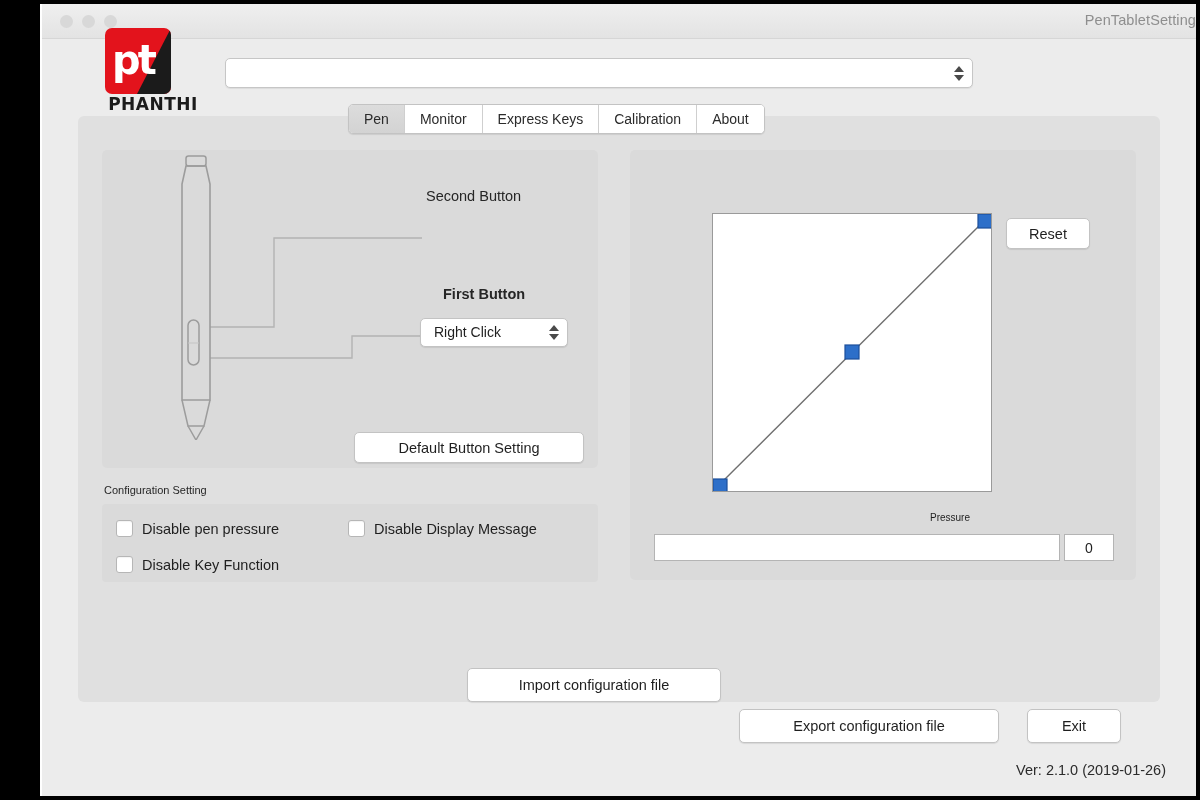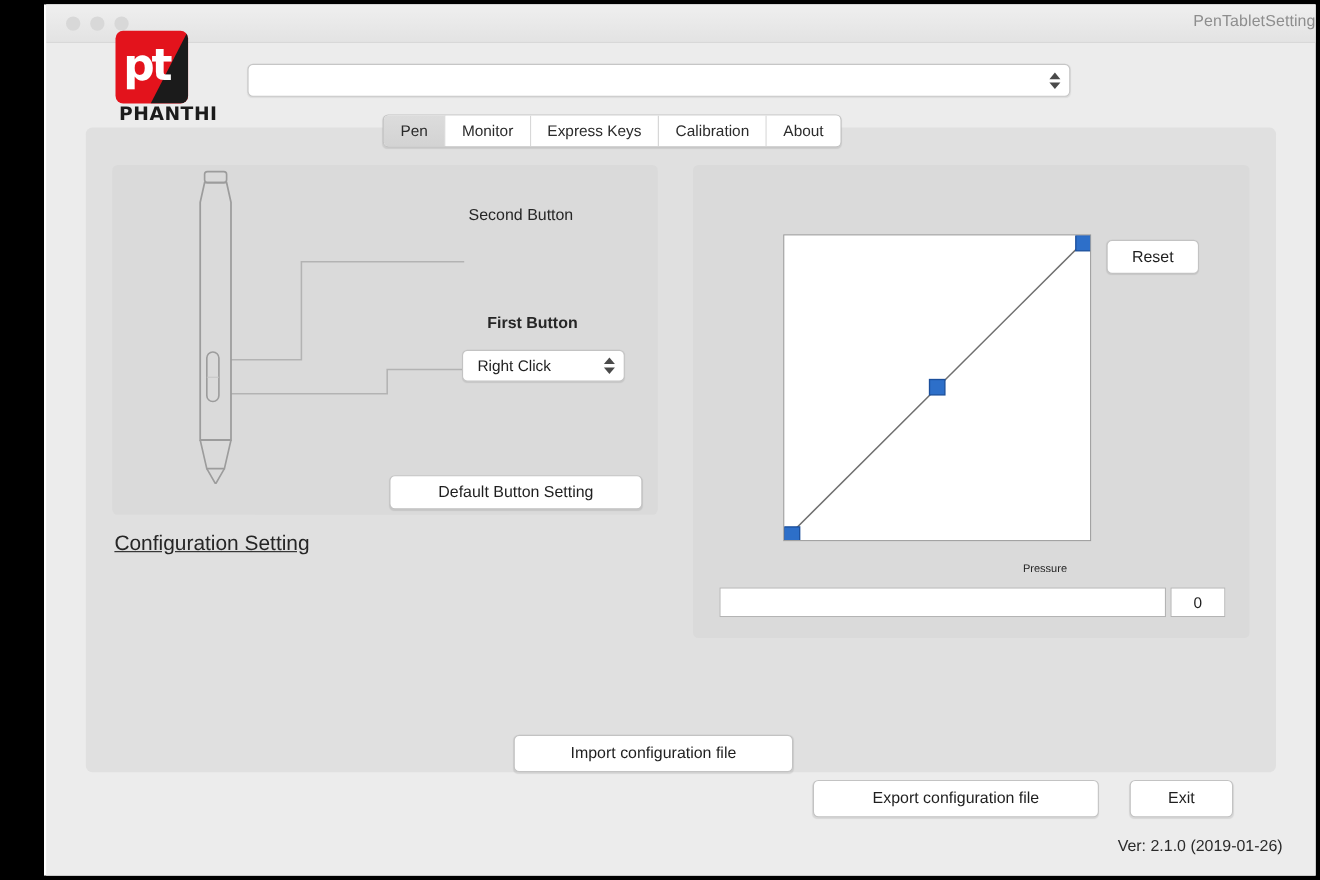--- a/index.html
+++ b/index.html
@@ -288,23 +288,22 @@
     color: #1f1f1f;
     white-space: nowrap;
     cursor: default;
   }
 
   
   #config-label {
     position: absolute;
     left: 26px;
     top: 368px;
-    font-size: 19px;
+    font-size: 11px;
     color: #262626;
-    text-decoration: underline;
   }
   #config-box {
     position: absolute;
     left: 24px;
     top: 388px;
     width: 496px;
     height: 78px;
     background: #dadada;
     border-radius: 4px;
   }
@@ -488,20 +487,34 @@
           <div class="stepper">
             <div class="up"></div>
             <div class="down"></div>
           </div>
         </div>
 
         <div class="pushbutton" style="left:252px; top:282px; width:228px; height:29px;">Default  Button Setting</div>
       </div>
 
       <div id="config-label">Configuration Setting</div>
+      <div id="config-box">
+        <div class="checkrow" style="left:14px; top:16px;">
+          <div class="checkbox"></div>
+          <div class="lbl">Disable pen pressure</div>
+        </div>
+        <div class="checkrow" style="left:246px; top:16px;">
+          <div class="checkbox"></div>
+          <div class="lbl">Disable Display Message</div>
+        </div>
+        <div class="checkrow" style="left:14px; top:52px;">
+          <div class="checkbox"></div>
+          <div class="lbl">Disable Key Function</div>
+        </div>
+      </div>
 
       <div id="output-box">
         <div id="output-label">OutPut</div>
 
         <div id="curve-area">
           <svg id="curve-svg" viewBox="0 0 278 277" preserveAspectRatio="none">
 
             <line x1="6" y1="271" x2="272" y2="6" stroke="#6f6f6f" stroke-width="1.4"></line>
 
             <rect x="0" y="265" width="14" height="14" fill="#2d6fc9" stroke="#1b4f9c" stroke-width="1.2"></rect>

